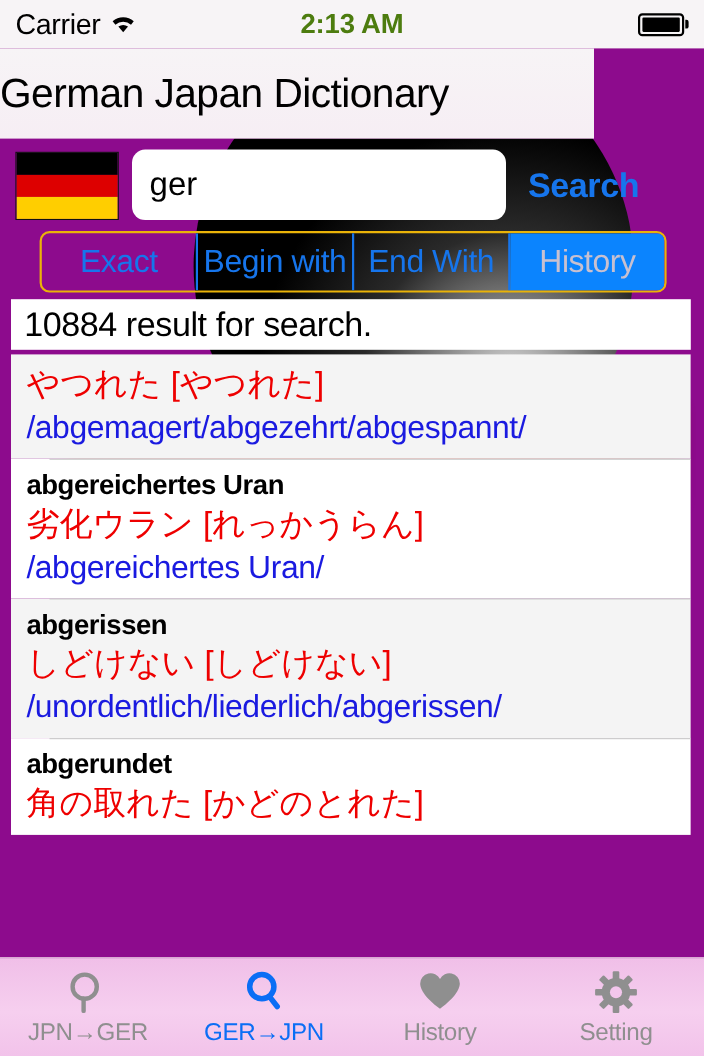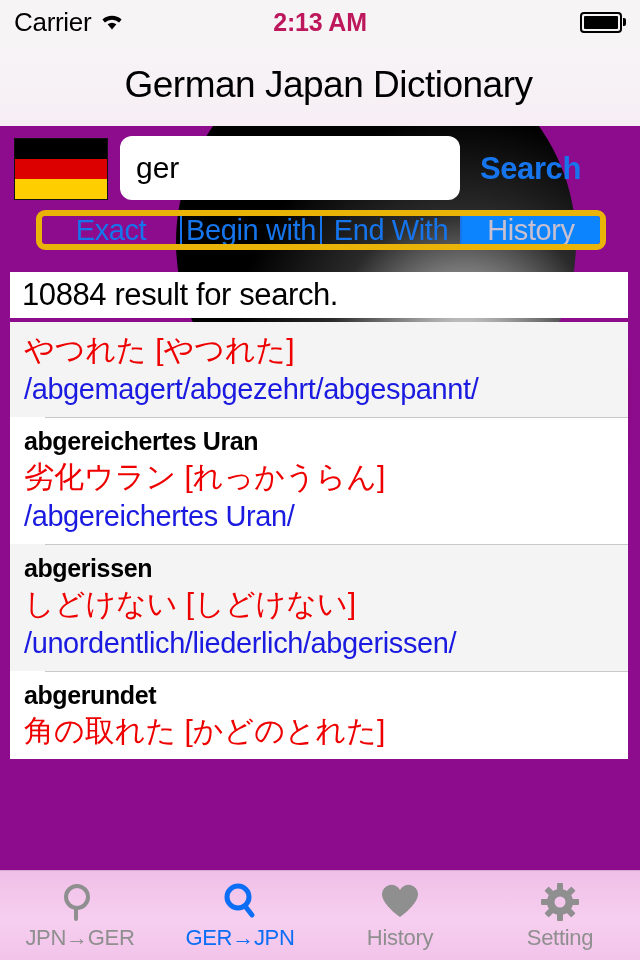--- a/index.html
+++ b/index.html
@@ -43,21 +43,21 @@
     color: #000;
     letter-spacing: -0.3px;
   }
   .wifi-icon { width: 26px; height: 20px; display: block; }
   .status-time {
     position: absolute;
     left: 0; right: 0;
     text-align: center;
     font-size: 25px;
     font-weight: bold;
-    color: #be185d;
+    color: #4d7c0f;
     letter-spacing: -0.2px;
   }
   .battery {
     position: absolute;
     right: 14px;
     width: 46px; height: 21px;
     display: flex;
     align-items: center;
   }
   .battery-body {
@@ -75,27 +75,26 @@
     width: 3px; height: 8px;
     background: #000;
     border-radius: 0 2px 2px 0;
     margin-left: 1px;
   }
 
   
   .nav-bar {
     position: absolute;
     top: 44px; left: 0;
-    width: 640px; height: 82px;
+    width: 540px; height: 82px;
     background: linear-gradient(180deg, #f7f4f6 0%, #f6eef4 100%);
     display: flex;
     align-items: center;
-    justify-content: center;
+    justify-content: flex-start;
     z-index: 19;
-    padding-left: 17px;
   }
   .nav-title {
     font-size: 37px;
     color: #000;
     letter-spacing: -0.5px;
   }
 
   
   .bg-art {
     position: absolute;
@@ -165,23 +164,23 @@
     font-family: "Liberation Sans", "DejaVu Sans", sans-serif;
     text-align: left;
     cursor: pointer;
     letter-spacing: -0.4px;
   }
 
   
   .segmented {
     position: absolute;
     left: 36px; top: 84px;
-    width: 570px; height: 40px;
-    display: flex;
-    border: 6px solid #eab308;
+    width: 570px; height: 56px;
+    display: flex;
+    border: 2px solid #eab308;
     border-radius: 9px;
     overflow: hidden;
   }
   .segment {
     flex: 1 1 0;
     display: flex;
     align-items: center;
     justify-content: center;
     font-size: 29px;
     color: #1675ec;

